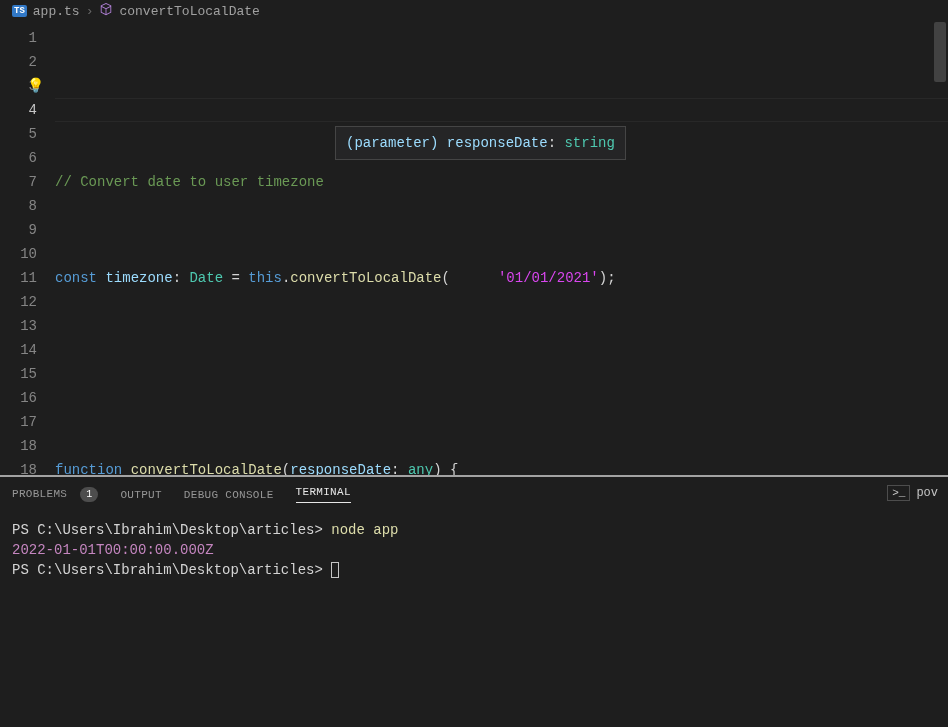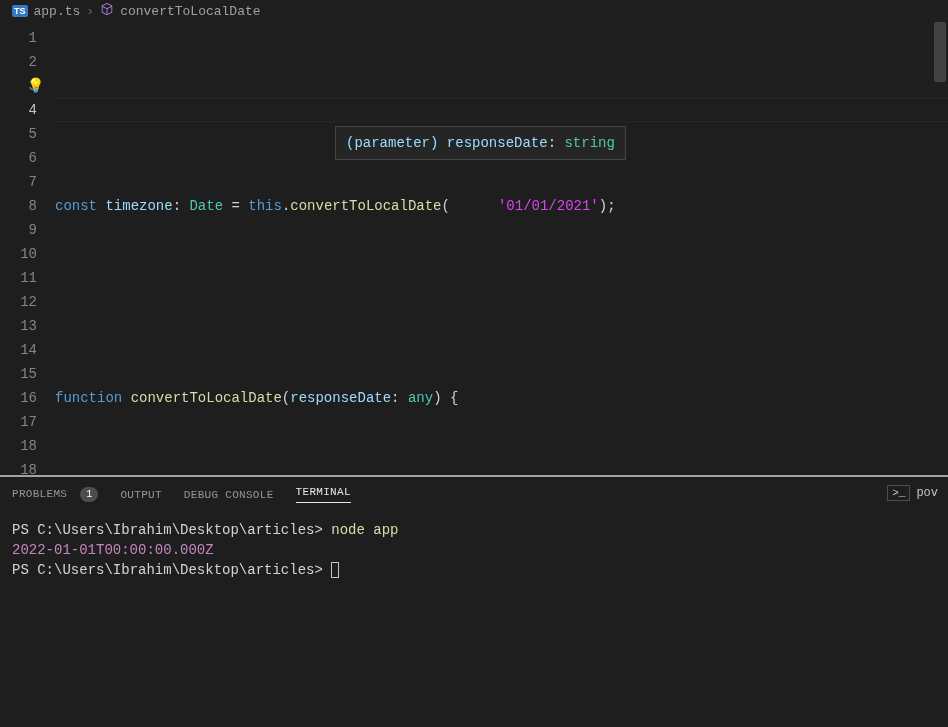--- a/index.html
+++ b/index.html
@@ -24,21 +24,21 @@
     color: #a0a0a0;
     background: #1e1e1e;
   }
   .ts-icon {
     background:#3178c6;
     color:#fff;
     font-size:9px;
     font-weight:bold;
     padding:1px 2px;
     border-radius:2px;
-    font-family:Liberation Sans, sans-serif;
+    font-family:Liberation Mono, monospace;
   }
   .breadcrumb .sep { color:#666; }
   .cube-icon { color:#c586c0; }
   .editor {
     flex: 1;
     display: flex;
     overflow: hidden;
     position: relative;
     line-height: 24px;
   }
@@ -199,20 +199,21 @@
       <div class="ln">17</div>
       <div class="ln">18</div>
     <div class="ln">18</div>
   </div>
 
   <div class="code">
     <div class="highlight-line"></div>
     <span class="bulb">💡</span>
     <div class="scroll-thumb"></div>
 
+    <div class="line"><span class="cm">// Convert date to user timezone</span></div>
 
     <div class="line"><span class="kw">const </span><span class="var">timezone</span><span class="pn">: </span><span class="typ">Date</span><span class="op"> = </span><span class="kw">this</span><span class="pn">.</span><span class="fn">convertToLocalDate</span><span class="pn">(</span><span class="str">'01/01/2021'</span><span class="pn">);</span></div>
 
     <div class="line"></div>
 
     <div class="line"><span class="kw">function </span><span class="fn">convertToLocalDate</span><span class="pn">(</span><span class="var">responseDate</span><span class="pn">: </span><span class="typ">any</span><span class="pn">) {</span></div>
 
     
 
     

